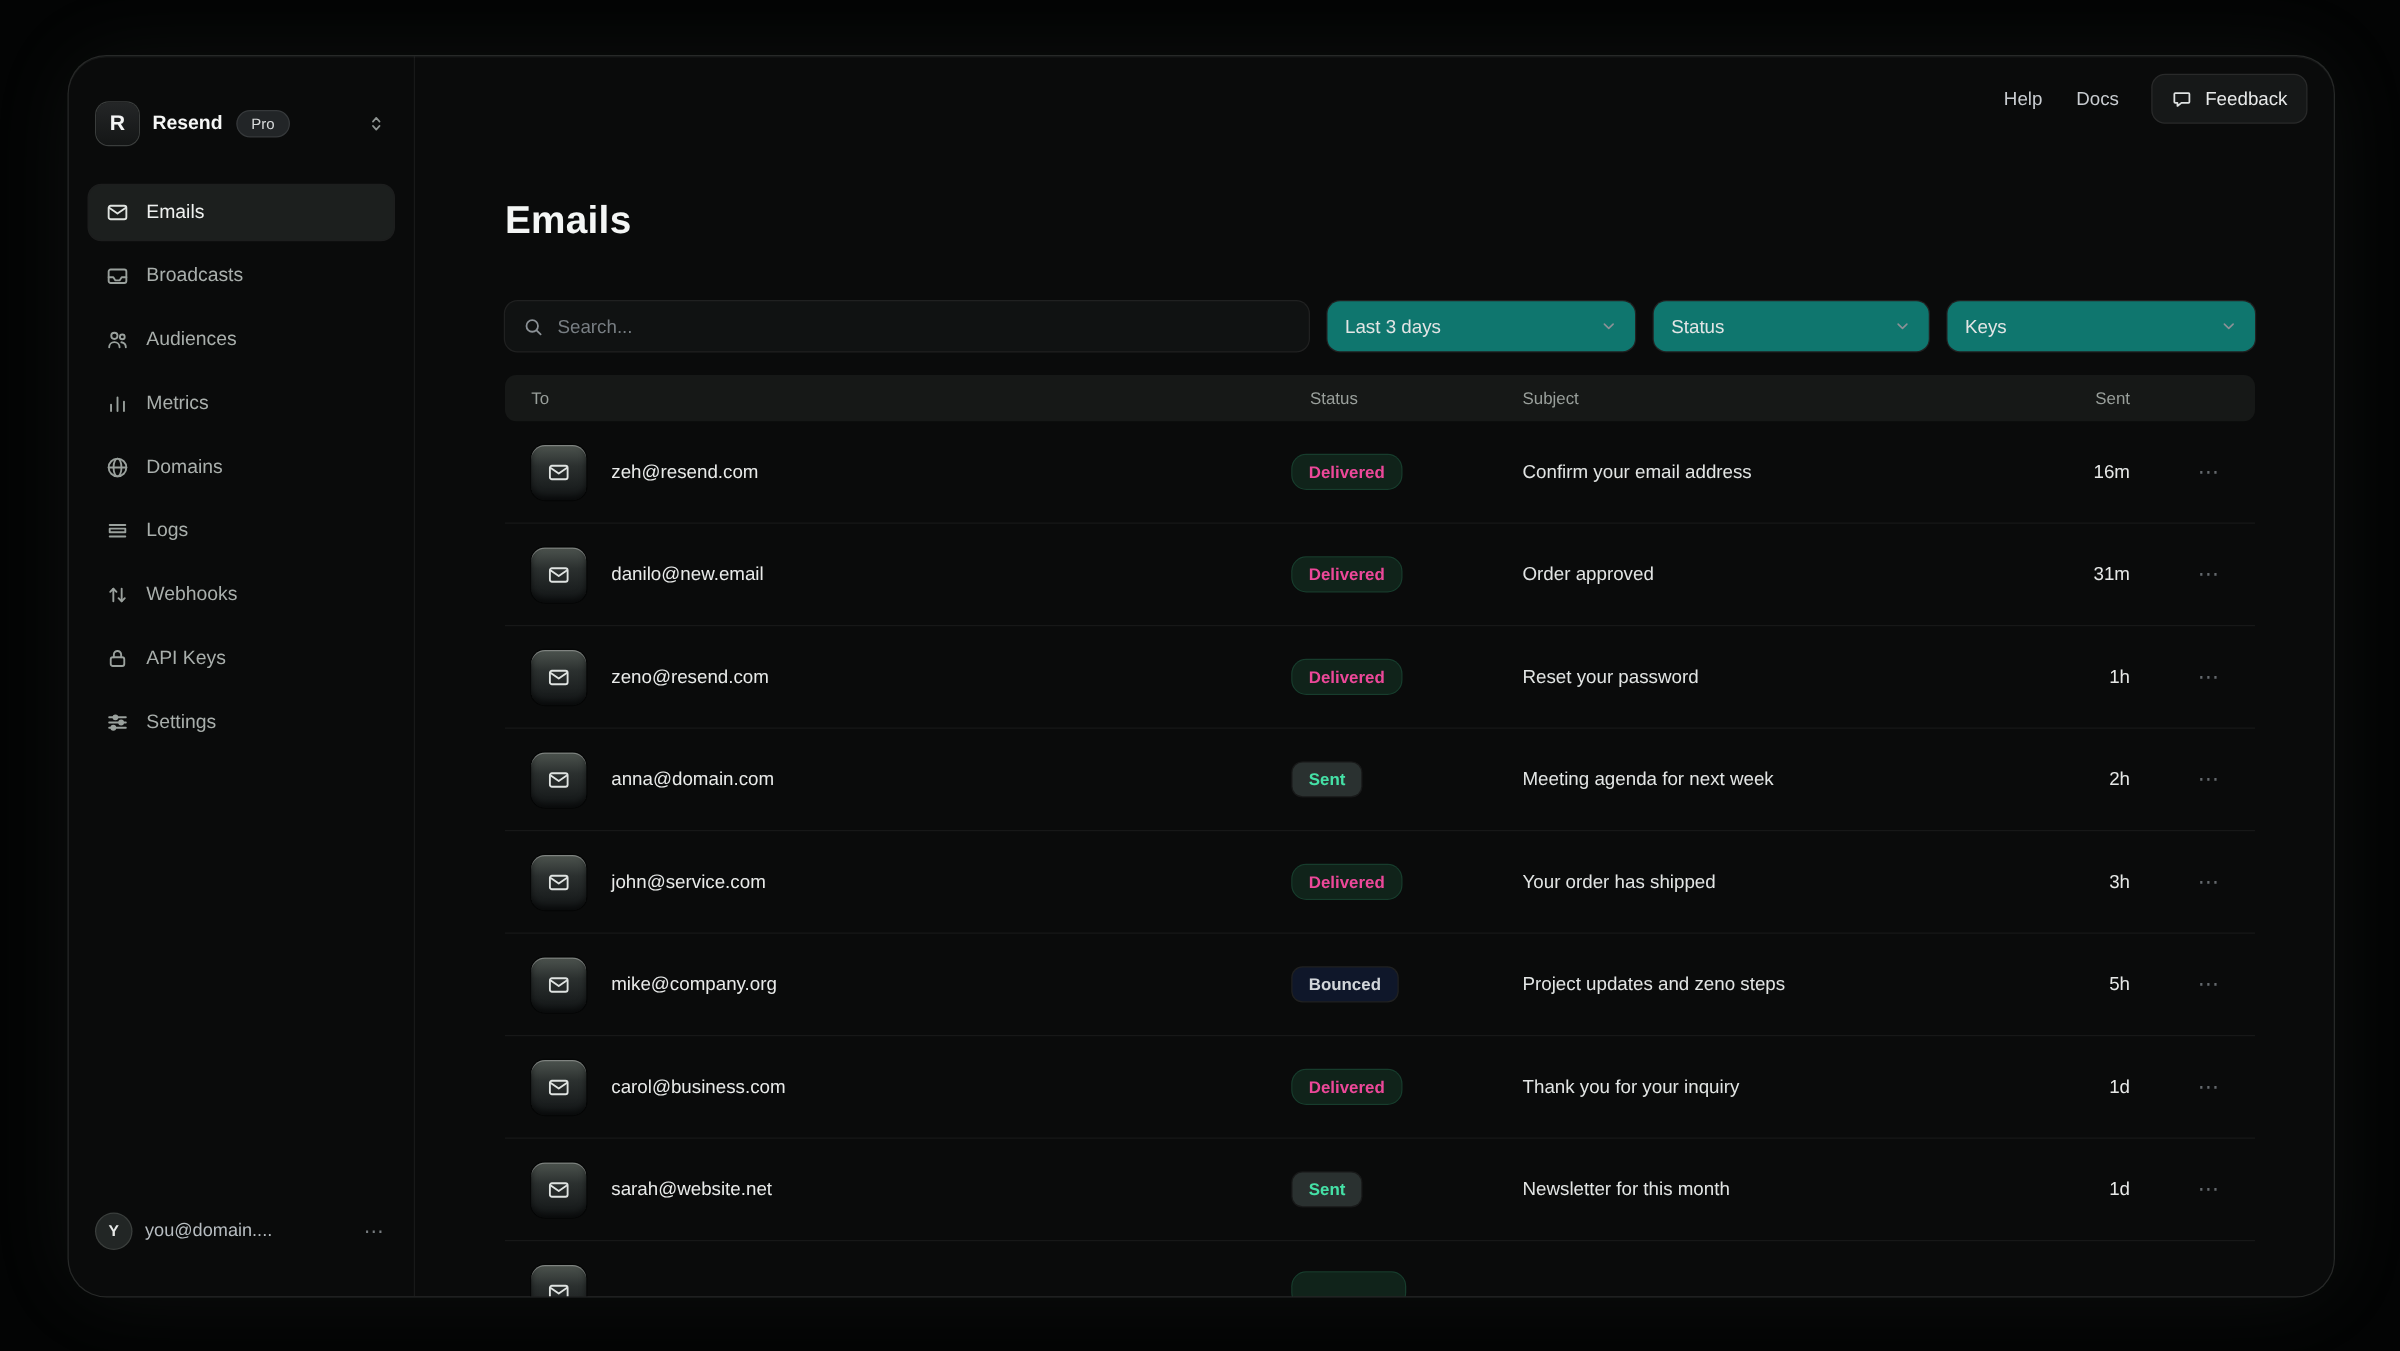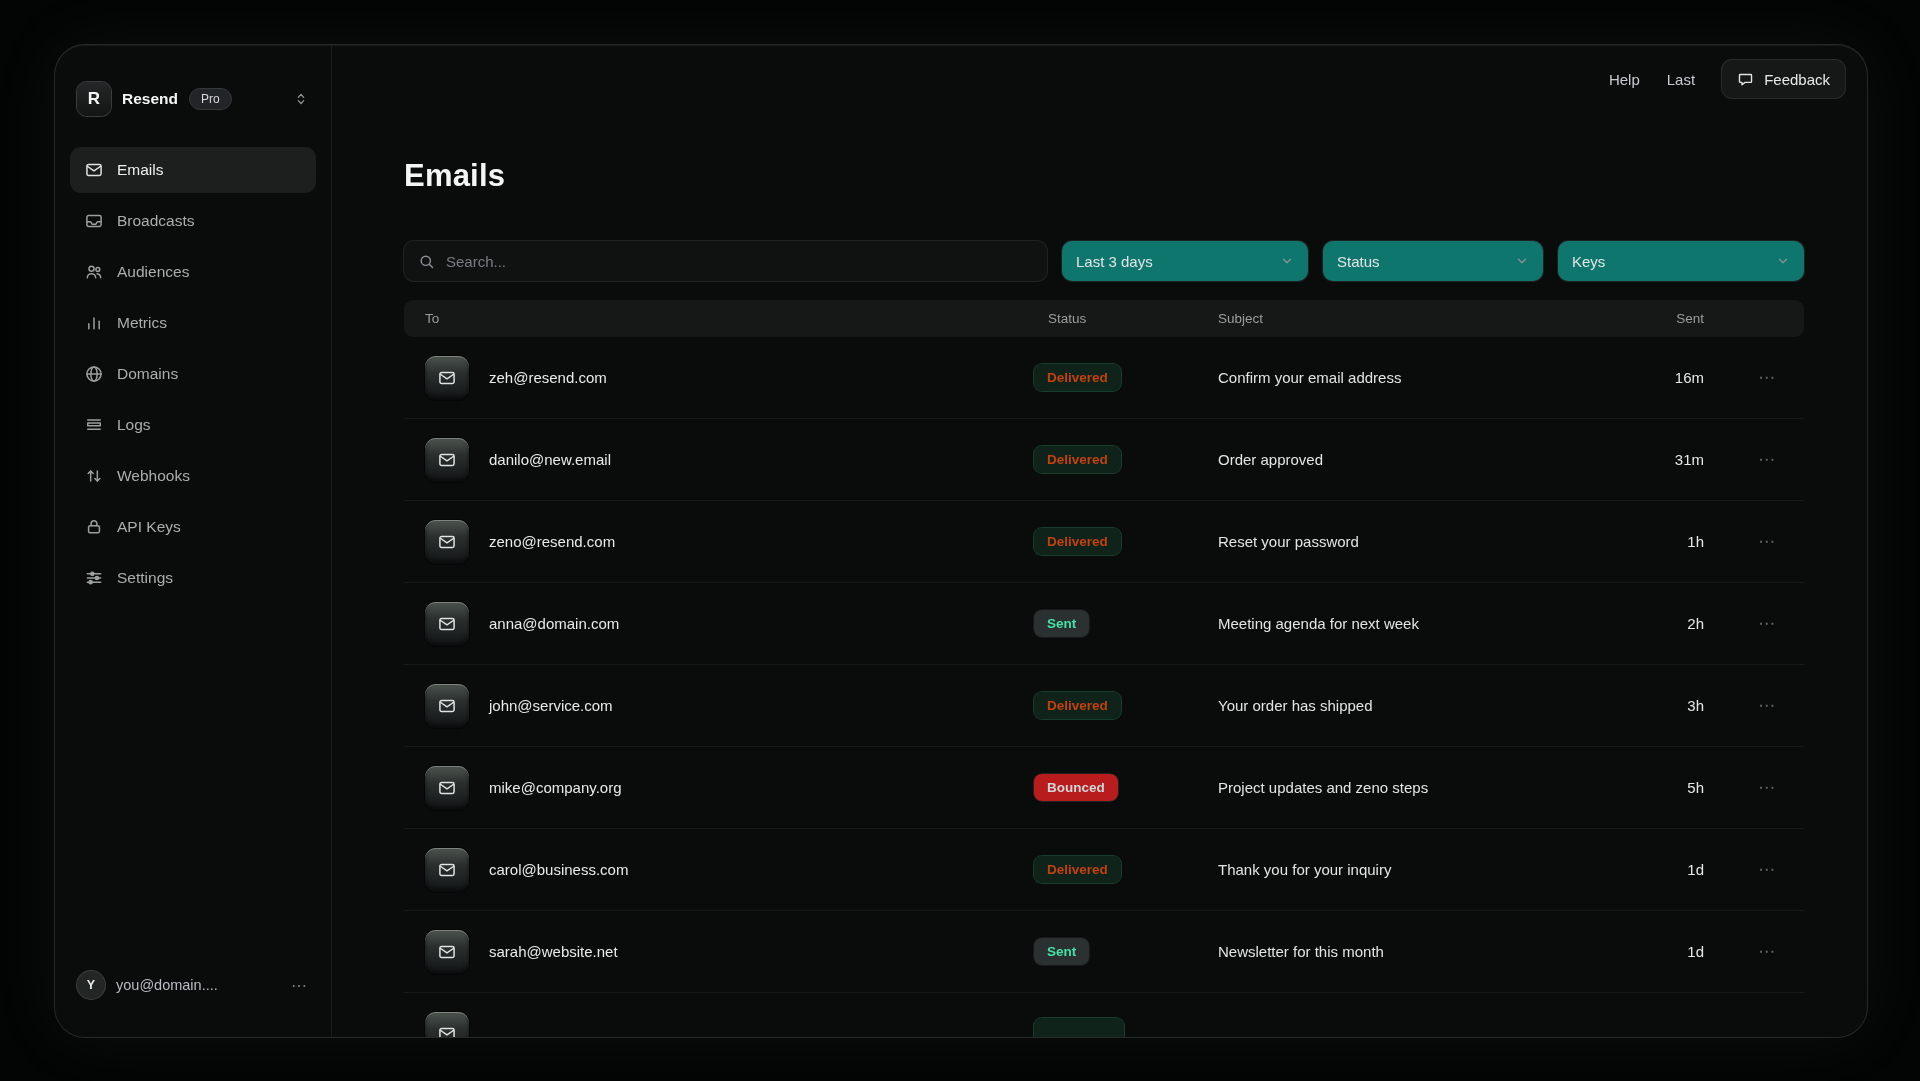--- a/index.html
+++ b/index.html
@@ -68,23 +68,23 @@
   .th-sent { text-align:right; padding-right:28px; }
   .row { height:82px; border-bottom:1px solid rgba(255,255,255,.055); }
   .cell-to { display:flex; align-items:center; gap:20px; padding-left:21px; }
   .tile { width:44px; height:44px; border-radius:11px; flex:0 0 44px;
           background:linear-gradient(180deg,#4d544f 0%,#2b302f 38%,#121516 100%);
           box-shadow:0 0 0 1px #050606, inset 0 1px 0 rgba(255,255,255,.3), inset 0 -3px 5px rgba(0,0,0,.55);
           display:flex; align-items:center; justify-content:center; color:#dfe3e1; }
   .email { font-size:15px; color:#e9ebea; }
   .badge { display:inline-flex; align-items:center; justify-content:center; height:27px;
            padding:0 13px; border-radius:8px; font-size:13.5px; font-weight:700; }
-  .badge.delivered { color:#c2410c; background:rgba(42,145,93,.18); box-shadow:0 0 0 1px rgba(63,212,148,.25); }
+  .badge.delivered { color:#ec4899; background:rgba(42,145,93,.18); box-shadow:0 0 0 1px rgba(63,212,148,.25);border-radius:11px; }
   .badge.sent { color:#45e0a6; background:#2a3130; box-shadow:0 0 0 1px rgba(255,255,255,.06); }
-  .badge.bounced { color:#d2d6da; background:#b91c1c; box-shadow:0 0 0 1px rgba(255,255,255,.09); }
+  .badge.bounced { color:#d2d6da; background:#0f172a; box-shadow:0 0 0 1px rgba(255,255,255,.09); }
   .badge.empty { width:90px; }
   .cell-subject { font-size:15px; color:#e2e5e4; padding-left:14px; }
   .cell-sent { text-align:right; padding-right:28px; font-size:15px; color:#e6e8e7; }
   .cell-menu { text-align:center; color:#64696d; font-size:17px; letter-spacing:2.5px; }
   svg { display:block; }
 </style>
 </head>
 <body>
 
 <div class="window">
@@ -206,21 +206,21 @@
       <div class="avatar">Y</div>
       <span class="user-email">you@domain....</span>
       <span class="user-menu">⋯</span>
     </div>
   </aside>
 
   <div class="main">
 
     <div class="topbar">
       <span class="top-link">Help</span>
-      <span class="top-link">Last</span>
+      <span class="top-link">Docs</span>
       <button class="feedback-btn" style="border:none;cursor:default;">
         <span class="icon">
           <svg width="17" height="17" viewBox="0 0 24 24" fill="none" stroke="currentColor" stroke-width="2" stroke-linejoin="round">
               <path d="M4.5 5h15a1 1 0 0 1 1 1v9a1 1 0 0 1-1 1h-8l-4.5 3.4V16h-2.5a1 1 0 0 1-1-1V6a1 1 0 0 1 1-1z"></path>
             </svg>
         </span>
         <span>Feedback</span>
       </button>
     </div>
 

